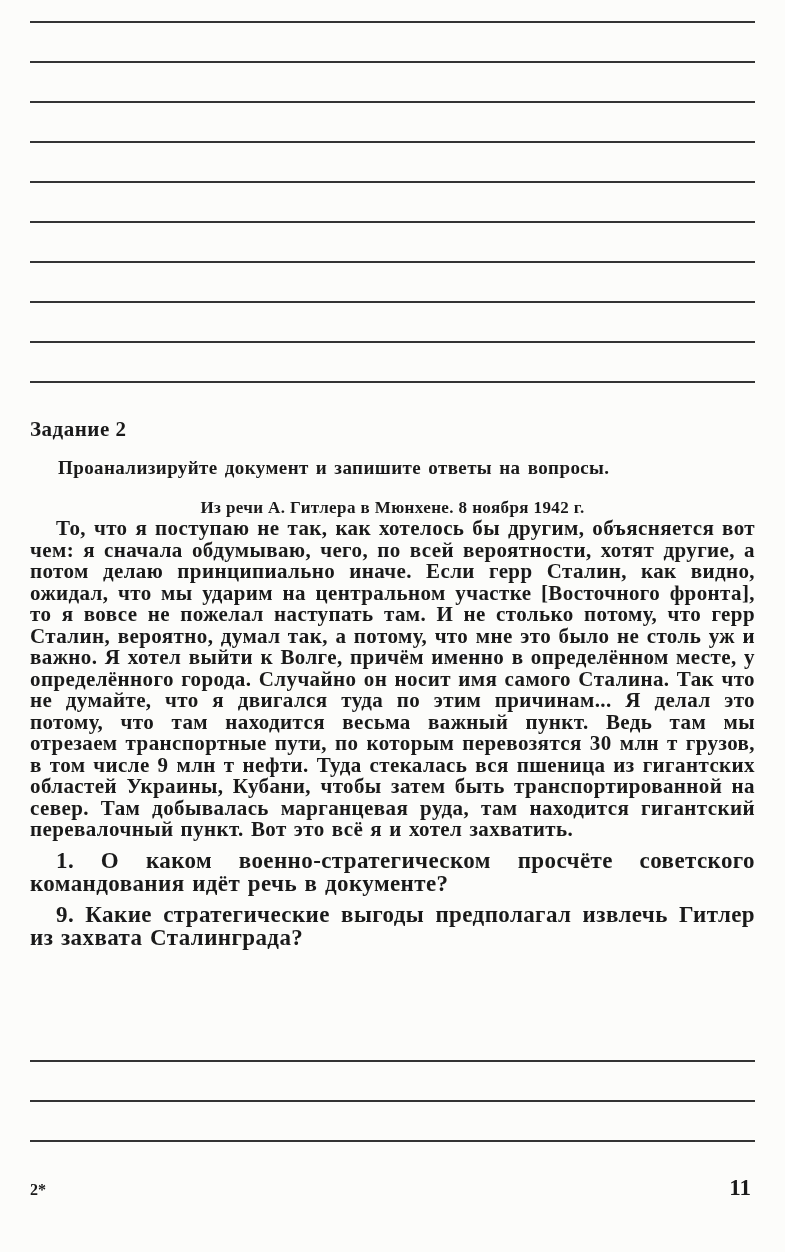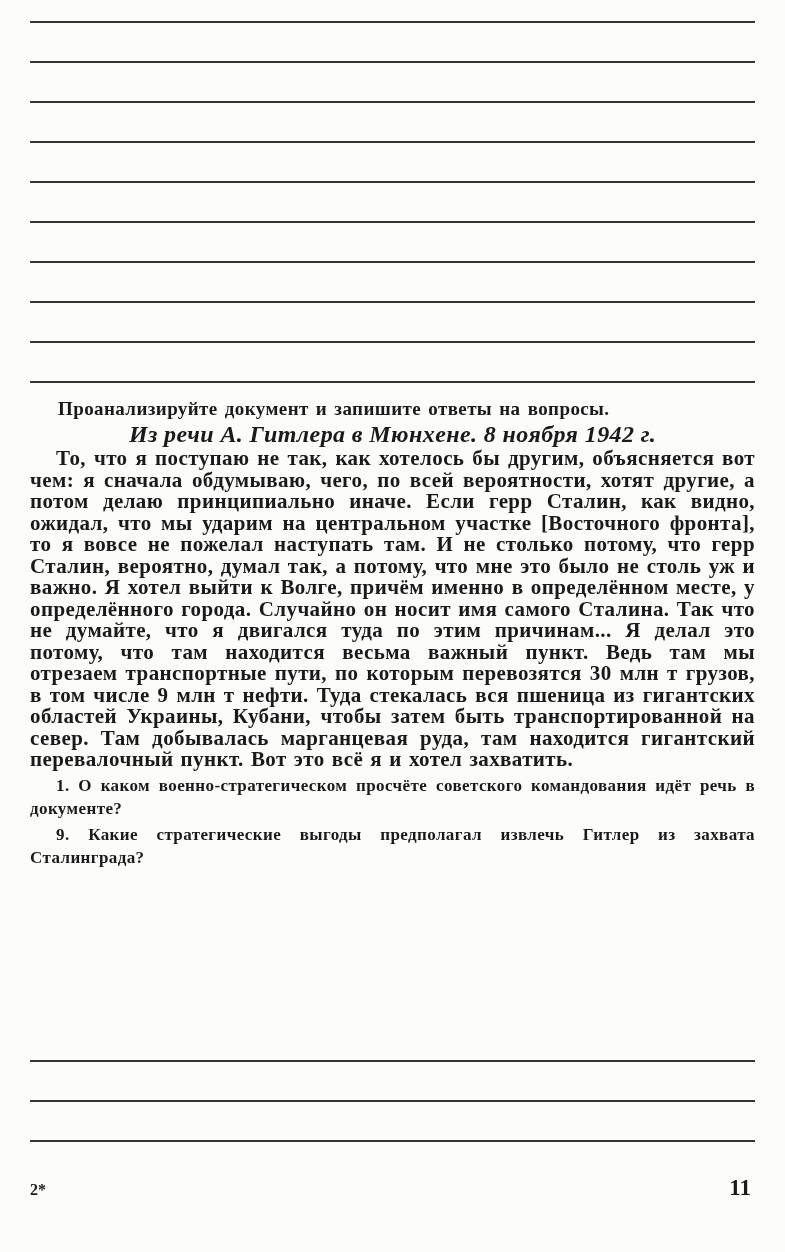--- a/index.html
+++ b/index.html
@@ -38,38 +38,38 @@
     margin-top: 14px;
     font-size: 19px;
     font-weight: bold;
     line-height: 24px;
     text-align: justify;
     text-indent: 28px;
     letter-spacing: 0.4px;
     word-spacing: 2px;
   }
   .doc-title {
+    margin-top: 18px;
     text-align: center;
-    font-size: 24px;
+    font-size: 17px;
     font-weight: bold;
-    font-style: italic;
     letter-spacing: 0.4px;
   }
   .doc-body {
     font-size: 21px;
     font-weight: bold;
     line-height: 21.5px;
     text-align: justify;
     text-indent: 26px;
     letter-spacing: 0.4px;
     word-spacing: 1.5px;
   }
   .question {
-    margin-top: 3px;
-    font-size: 17px;
+    margin-top: 8px;
+    font-size: 23px;
     font-weight: bold;
     line-height: 23px;
     text-align: justify;
     text-indent: 26px;
     letter-spacing: 0.4px;
     word-spacing: 1.5px;
   }
   .rules-bottom {
     position: absolute;
     left: 30px;
@@ -106,20 +106,21 @@
       <div class="rule"></div>
       <div class="rule"></div>
       <div class="rule"></div>
       <div class="rule"></div>
       <div class="rule"></div>
       <div class="rule"></div>
       <div class="rule"></div>
       <div class="rule"></div>
     </div>
 
+    <div class="task-heading">Задание 2</div>
 
     <p class="instruction">Проанализируйте документ и запишите ответы на вопросы.</p>
 
     <p class="doc-title">Из речи А. Гитлера в Мюнхене. 8 ноября 1942 г.</p>
 
     <p class="doc-body">То, что я поступаю не так, как хотелось бы другим, объясняется вот чем: я сначала обдумываю, чего, по всей вероятности, хотят другие, а потом делаю принципиально иначе. Если герр Сталин, как видно, ожидал, что мы ударим на центральном участке [Восточного фронта], то я вовсе не пожелал наступать там. И не столько потому, что герр Сталин, вероятно, думал так, а потому, что мне это было не столь уж и важно. Я хотел выйти к Волге, причём именно в определённом месте, у определённого города. Случайно он носит имя самого Сталина. Так что не думайте, что я двигался туда по этим причинам... Я делал это потому, что там находится весьма важный пункт. Ведь там мы отрезаем транспортные пути, по которым перевозятся 30 млн т грузов, в том числе 9 млн т нефти. Туда стекалась вся пшеница из гигантских областей Украины, Кубани, чтобы затем быть транспортированной на север. Там добывалась марганцевая руда, там находится гигантский перевалочный пункт. Вот это всё я и хотел захватить.</p>
 
     <p class="question">1. О каком военно-стратегическом просчёте советского командования идёт речь в документе?</p>
 
     <p class="question">9. Какие стратегические выгоды предполагал извлечь Гитлер из захвата Сталинграда?</p>

